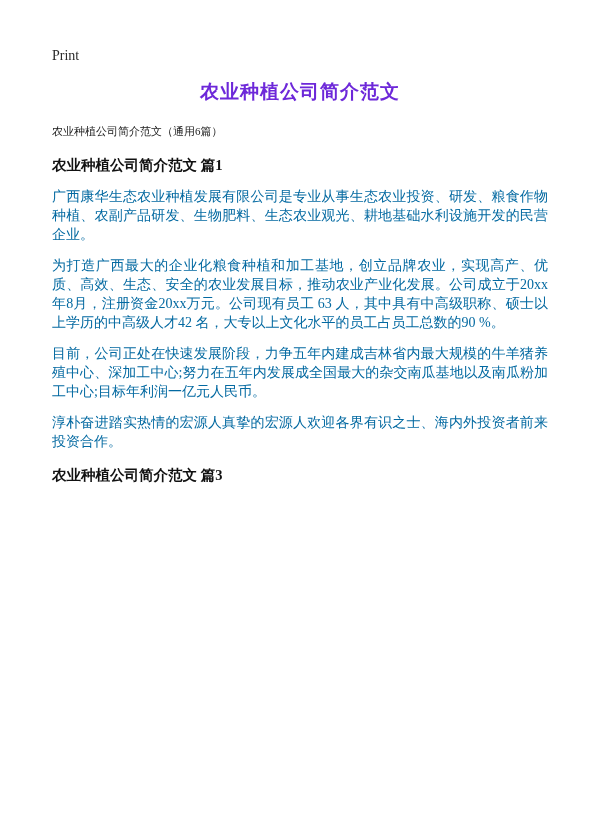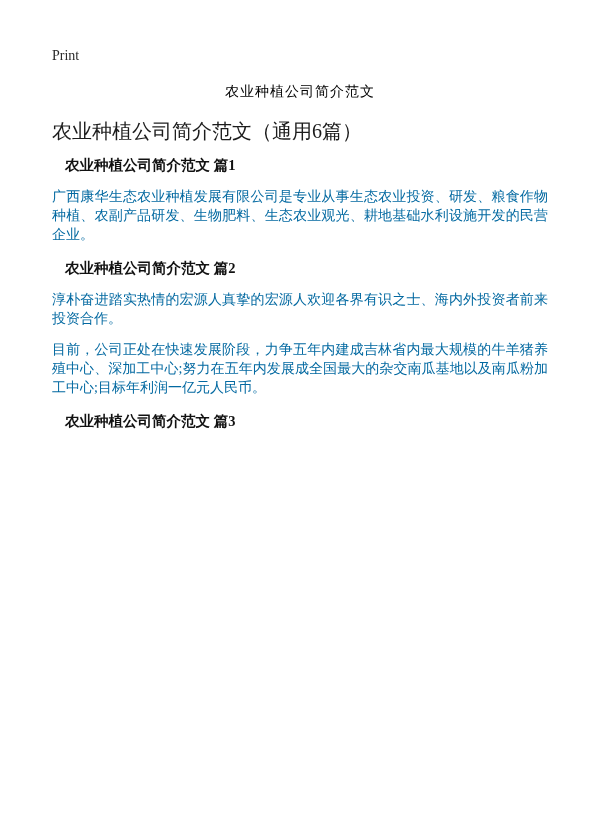--- a/index.html
+++ b/index.html
@@ -22,39 +22,39 @@
     background: #ffffff;
   }
   .print-link {
     font-size: 14px;
     line-height: 18px;
     color: #2a2a2a;
     cursor: pointer;
     display: inline-block;
   }
   .doc-title {
-    font-size: 14px;
-    font-weight: normal;
+    font-size: 19px;
+    font-weight: bold;
     text-align: center;
     line-height: 26px;
     margin: 14px 0 0 0;
-    color: #000000;
+    color: #6d28d9;
     letter-spacing: 1px;
   }
   .subtitle {
-    font-size: 20px;
+    font-size: 11px;
     line-height: 19px;
     margin: 17px 0 0 0;
     font-weight: normal;
   }
   .section-heading {
     font-size: 14.5px;
     font-weight: bold;
     line-height: 19px;
-    margin: 15px 0 0 13px;
+    margin: 15px 0 0 0;
     color: #111111;
   }
   .para {
     font-size: 14px;
     line-height: 19px;
     margin: 12px 0 0 0;
     text-align: justify;
     text-justify: inter-ideograph;
     color: #0369a1;
     word-break: break-all;
@@ -68,24 +68,24 @@
   <div class="print-link">Print</div>
 
   <h1 class="doc-title">农业种植公司简介范文</h1>
 
   <p class="subtitle">农业种植公司简介范文（通用6篇）</p>
 
   <h2 class="section-heading">农业种植公司简介范文 篇1</h2>
 
   <p class="para">广西康华生态农业种植发展有限公司是专业从事生态农业投资、研发、粮食作物种植、农副产品研发、生物肥料、生态农业观光、耕地基础水利设施开发的民营企业。</p>
 
-
-  <h2 class="section-heading">农业种植公司简介范文 篇2</h2>
+  <p class="para">为打造广西最大的企业化粮食种植和加工基地，创立品牌农业，实现高产、优质、高效、生态、安全的农业发展目标，推动农业产业化发展。公司成立于20xx年8月，注册资金20xx万元。公司现有员工 63 人，其中具有中高级职称、硕士以上学历的中高级人才42 名，大专以上文化水平的员工占员工总数的90 %。</p>
 
 
 
-  <p class="para">淳朴奋进踏实热情的宏源人真挚的宏源人欢迎各界有识之士、海内外投资者前来投资合作。</p>
 
   <p class="para">目前，公司正处在快速发展阶段，力争五年内建成吉林省内最大规模的牛羊猪养殖中心、深加工中心;努力在五年内发展成全国最大的杂交南瓜基地以及南瓜粉加工中心;目标年利润一亿元人民币。</p>
+
+  <p class="para">淳朴奋进踏实热情的宏源人真挚的宏源人欢迎各界有识之士、海内外投资者前来投资合作。</p>
 
   <h2 class="section-heading">农业种植公司简介范文 篇3</h2>
 
 </div>
 
 </body></html>

